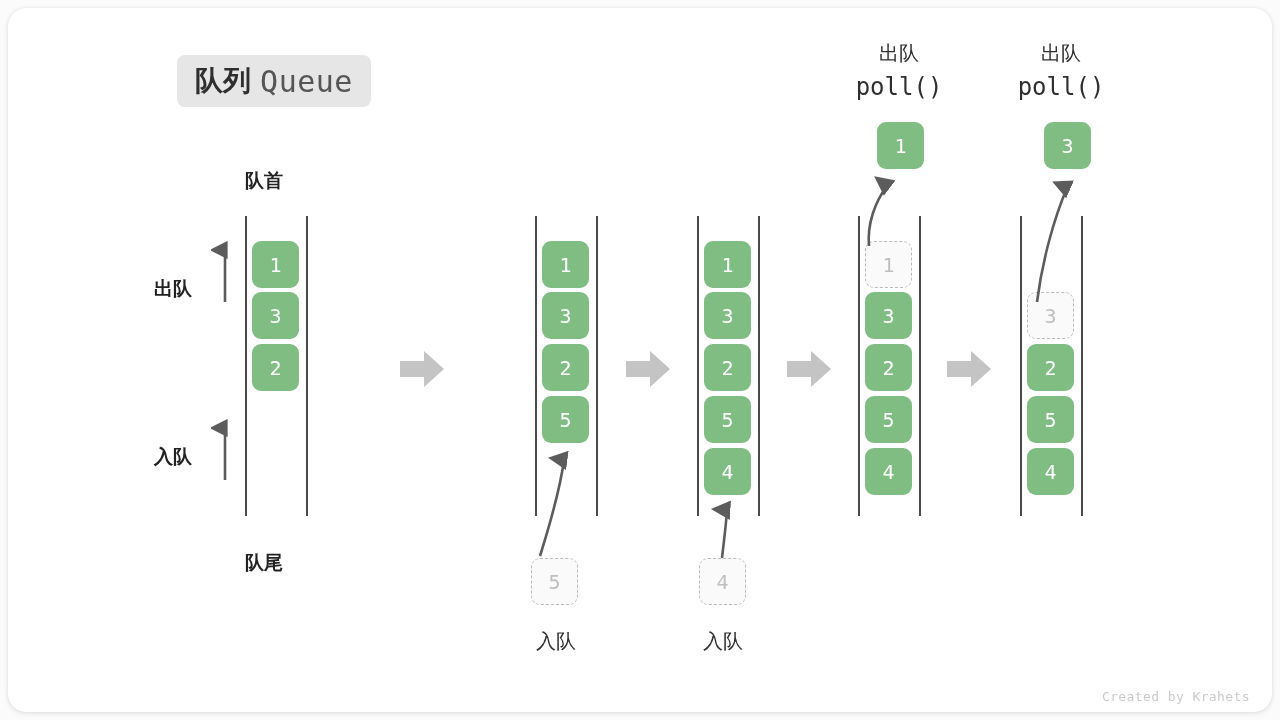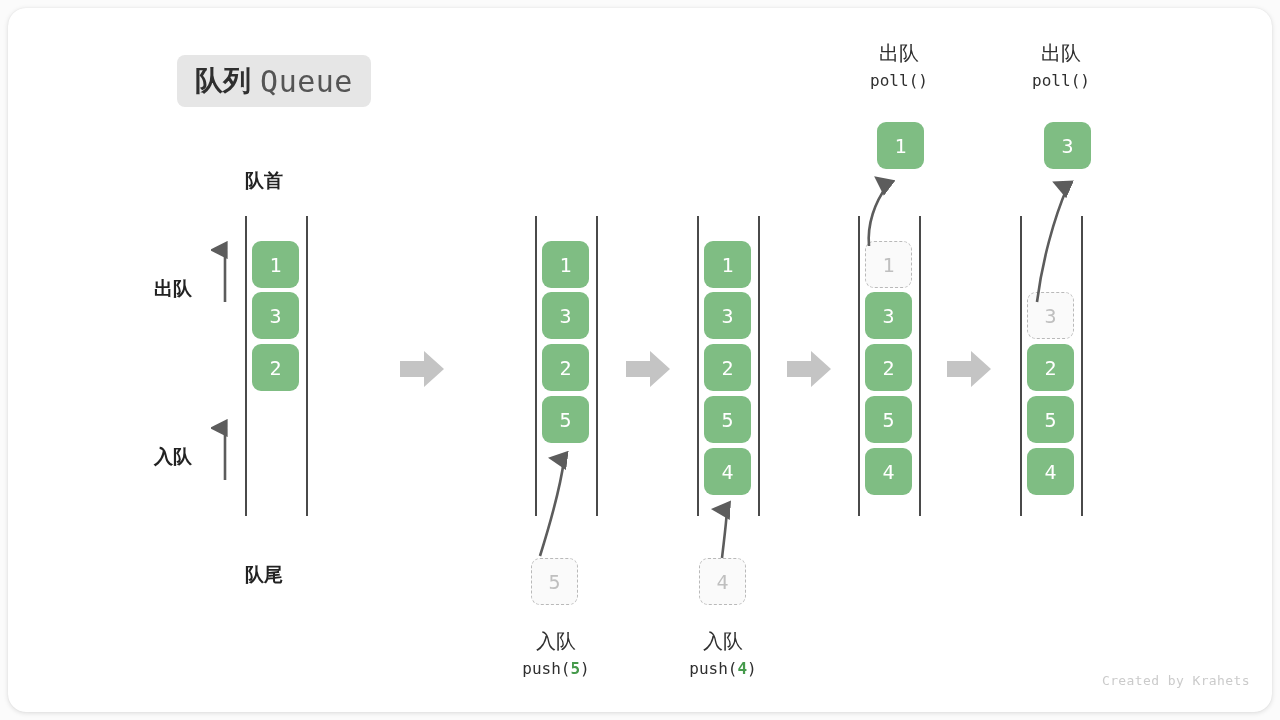--- a/index.html
+++ b/index.html
@@ -59,21 +59,21 @@
     white-space: nowrap;
     line-height: 1.55;
   }
   .op-label .cn {
     display: block;
     font-size: 20px; color: #2f2f2f;
     font-family: "DejaVu Sans", "Liberation Sans", sans-serif;
   }
   .op-label .code {
     display: block;
-    font-size: 16px; color: #2f2f2f;
+    font-size: 24px; color: #2f2f2f;
     font-family: "DejaVu Sans Mono", "Liberation Mono", monospace;
   }
   .op-label .code .num { color: #459a4b; font-weight: bold; }
 
   
   .rail {
     position: absolute;
     width: 1.6px;
     background: #4a4a4a;
   }
@@ -98,40 +98,40 @@
 
   
   .step-arrow { position: absolute; }
 
   
   .thin-arrow { position: absolute; }
 
   
   #credit {
     position: absolute;
-    right: 22px; bottom: 24px;
+    right: 22px; bottom: 8px;
     font-size: 13px; color: #cbcbcb;
     font-family: "DejaVu Sans Mono", "Liberation Mono", monospace;
     letter-spacing: 0.4px;
     white-space: nowrap;
   }
 </style>
 </head>
 <body>
 
 <div id="stage">
   <div id="card">
 
     <div id="title-chip">
       <span class="cn">队列</span>
       <span class="en">Queue</span>
     </div>
 
     <div class="cn-bold" style="left:237px; top:160px;">队首</div>
-    <div class="cn-bold" style="left:237px; top:554px;text-align:center;">队尾</div>
+    <div class="cn-bold" style="left:237px; top:542px;text-align:center;">队尾</div>
     <div class="cn-bold" style="left:146px; top:268px;">出队</div>
     <div class="cn-bold" style="left:146px; top:436px;">入队</div>
 
     <svg class="thin-arrow" style="left:203px; top:230px;" width="28" height="66" viewBox="0 0 28 66">
       <defs>
         <marker id="mk-up-a" markerWidth="7" markerHeight="7" refX="3.5" refY="6" orient="auto">
           <path d="M3.5,0 L7,7 L0,7 Z" fill="#5c5c5c"></path>
         </marker>
       </defs>
       <line x1="14" y1="64" x2="14" y2="12" stroke="#5c5c5c" stroke-width="2.6" marker-end="url(#mk-up-a)"></line>
@@ -170,21 +170,20 @@
     <svg class="thin-arrow" style="left:516px; top:430px;" width="60" height="120" viewBox="0 0 60 120">
       <defs>
         <marker id="mk-push-1" markerWidth="7.5" markerHeight="7.5" refX="3.75" refY="6.2" orient="auto">
           <path d="M3.75,0 L7.5,7.5 L0,7.5 Z" fill="#5c5c5c"></path>
         </marker>
       </defs>
       <path d="M16,118 C26,86 36,52 40,22" fill="none" stroke="#5c5c5c" stroke-width="2.6" marker-end="url(#mk-push-1)"></path>
     </svg>
     <div class="op-label" style="left:458px; top:618px; width:180px;">
       <span class="cn">入队</span>
-      <span class="code"><span>push(</span><span class="num">5</span><span>)</span></span>
     </div>
 
     <svg class="step-arrow" style="left:618px; top:341px;" width="44" height="40" viewBox="0 0 44 40">
       <path d="M0,12 L24,12 L24,2 L44,20 L24,38 L24,28 L0,28 Z" fill="#c4c4c4"></path>
     </svg>
 
     <div>
       <div class="rail" style="left:689px; top:208px; height:300px;"></div>
       <div class="rail" style="left:750px; top:208px; height:300px;"></div>
       <div class="box" style="left:696px; top:233px;">1</div>
@@ -198,21 +197,20 @@
     <svg class="thin-arrow" style="left:690px; top:482px;" width="50" height="70" viewBox="0 0 50 70">
       <defs>
         <marker id="mk-push-2" markerWidth="7.5" markerHeight="7.5" refX="3.75" refY="6.2" orient="auto">
           <path d="M3.75,0 L7.5,7.5 L0,7.5 Z" fill="#5c5c5c"></path>
         </marker>
       </defs>
       <path d="M24,68 C26,50 28,36 29,20" fill="none" stroke="#5c5c5c" stroke-width="2.6" marker-end="url(#mk-push-2)"></path>
     </svg>
     <div class="op-label" style="left:625px; top:618px; width:180px;">
       <span class="cn">入队</span>
-      <span class="code"><span>push(</span><span class="num">4</span><span>)</span></span>
     </div>
 
     <svg class="step-arrow" style="left:779px; top:341px;" width="44" height="40" viewBox="0 0 44 40">
       <path d="M0,12 L24,12 L24,2 L44,20 L24,38 L24,28 L0,28 Z" fill="#c4c4c4"></path>
     </svg>
 
     <div>
       <div class="rail" style="left:850px; top:208px; height:300px;"></div>
       <div class="rail" style="left:911px; top:208px; height:300px;"></div>
       <div class="box ghost" style="left:857px; top:233px;">1</div>

